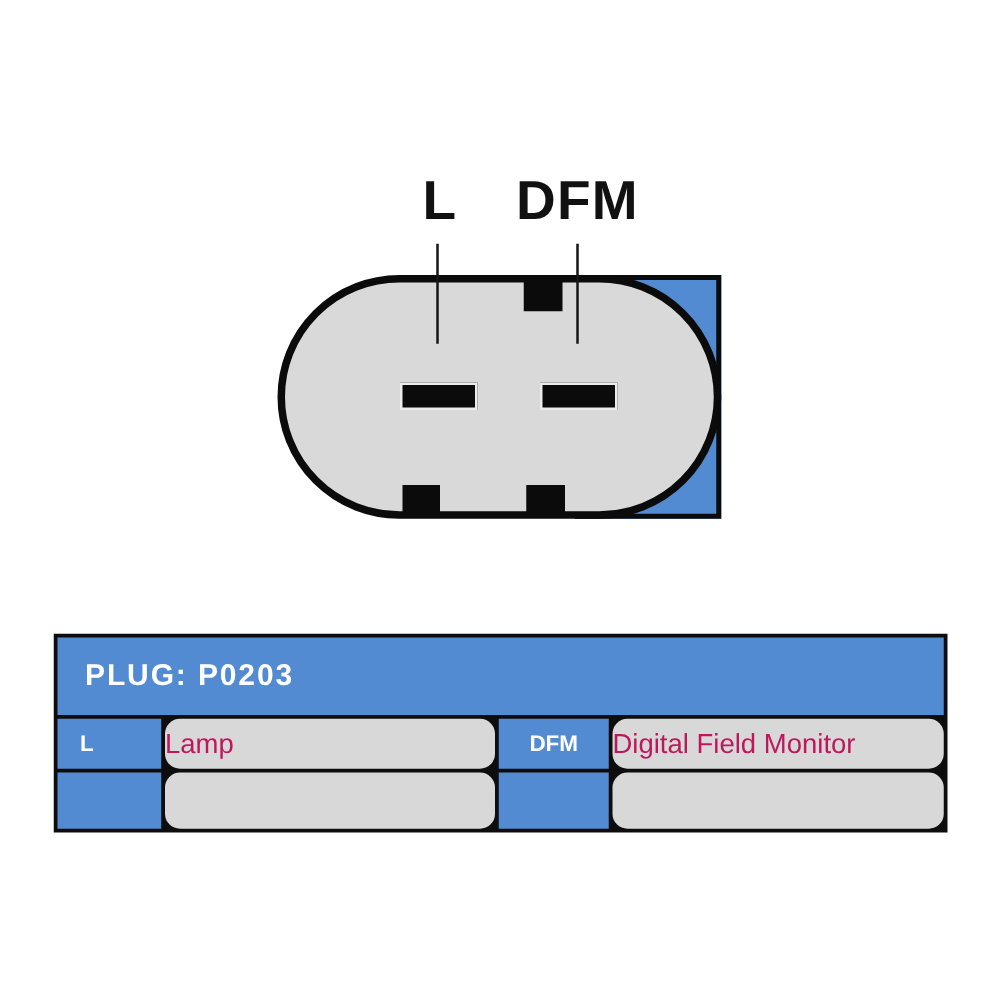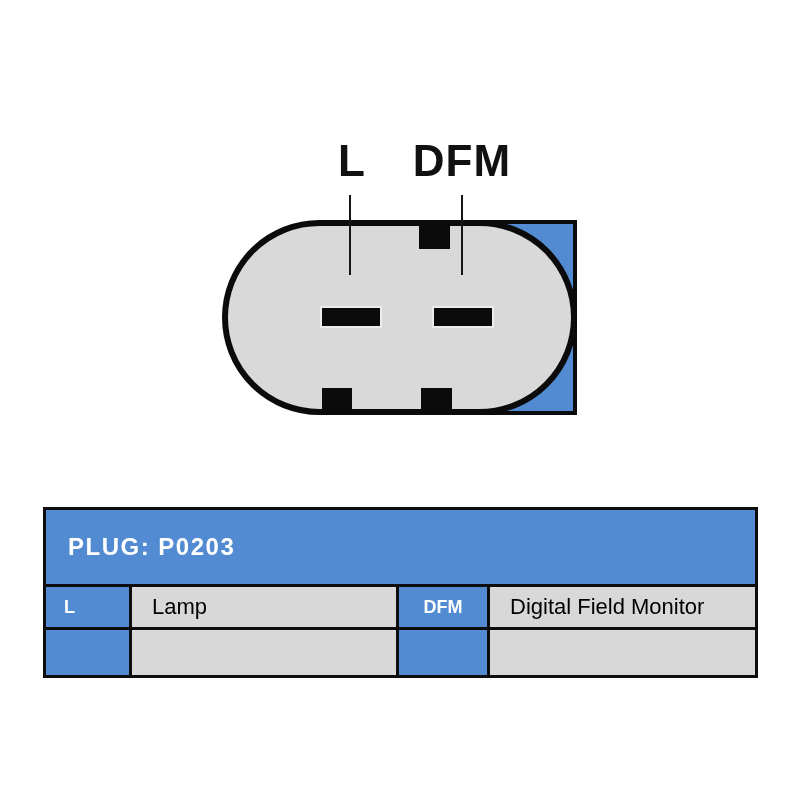--- a/index.html
+++ b/index.html
@@ -74,21 +74,21 @@
     left: 43px; top: 507px;
     width: 715px;
     background: #0d0d0d;
     padding: 3px;
     box-sizing: border-box;
     display: flex;
     flex-direction: column;
     gap: 3px;
   }
   .table-header {
-    height: 74px;
+    height: 62px;
     background: #528bd2;
     display: flex;
     align-items: center;
     padding-left: 22px;
     color: #ffffff;
     font-size: 24px;
     font-weight: 700;
     letter-spacing: 1.5px;
   }
   .table-row {
@@ -103,23 +103,23 @@
     box-sizing: border-box;
   }
   .cell-pin {
     background: #528bd2;
     color: #ffffff;
     font-size: 18px;
     font-weight: 700;
   }
   .cell-desc {
     background: #d8d8d8;
-    color: #000000;
+    color: #be185d;
     font-size: 22px;
-    padding-left: 20px;
+    border-radius: 12px;
   }
   .col-pin1  { width: 83px; padding-left: 18px; }
   .col-desc1 { width: 264px; }
   .col-pin2  { width: 88px; justify-content: center; padding-left: 0; }
   .col-desc2 { flex: 1; text-align: center; }
 </style>
 </head>
 <body>
 
 <div id="stage">

